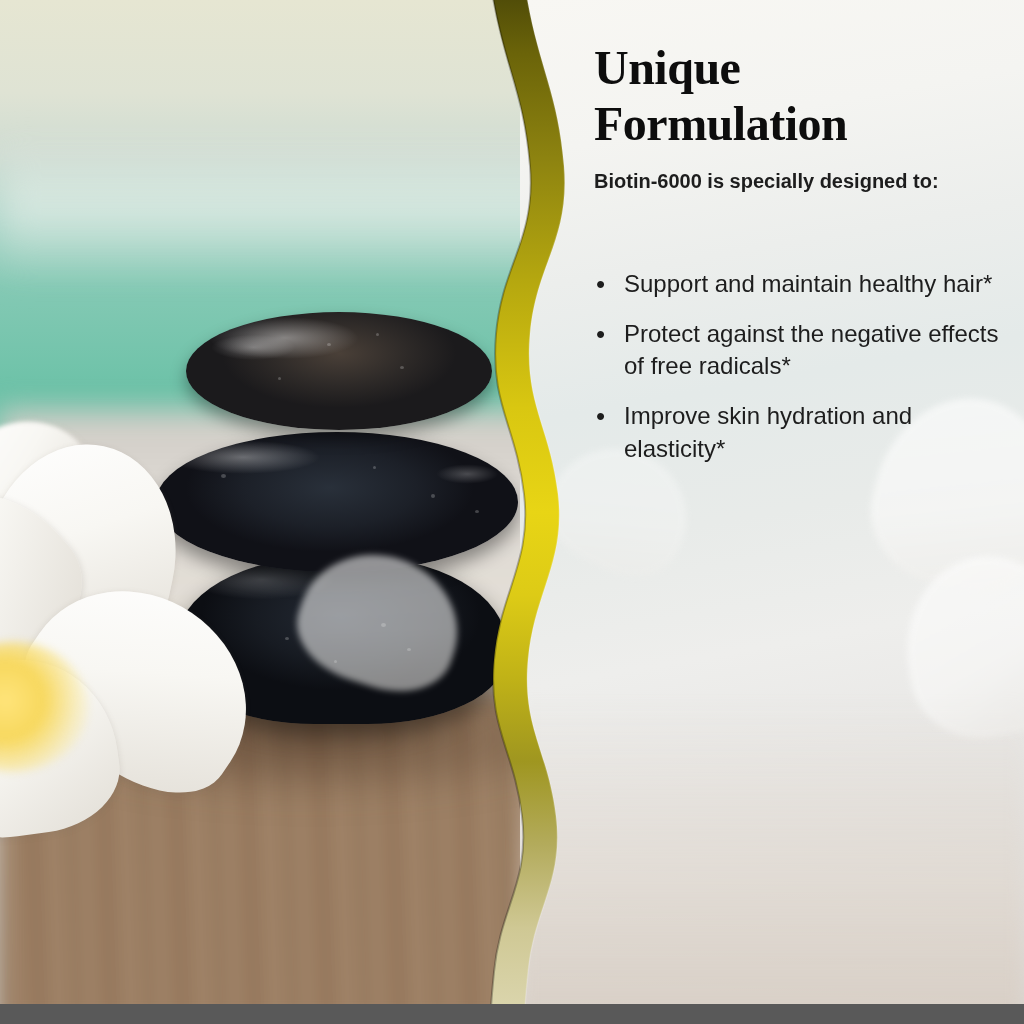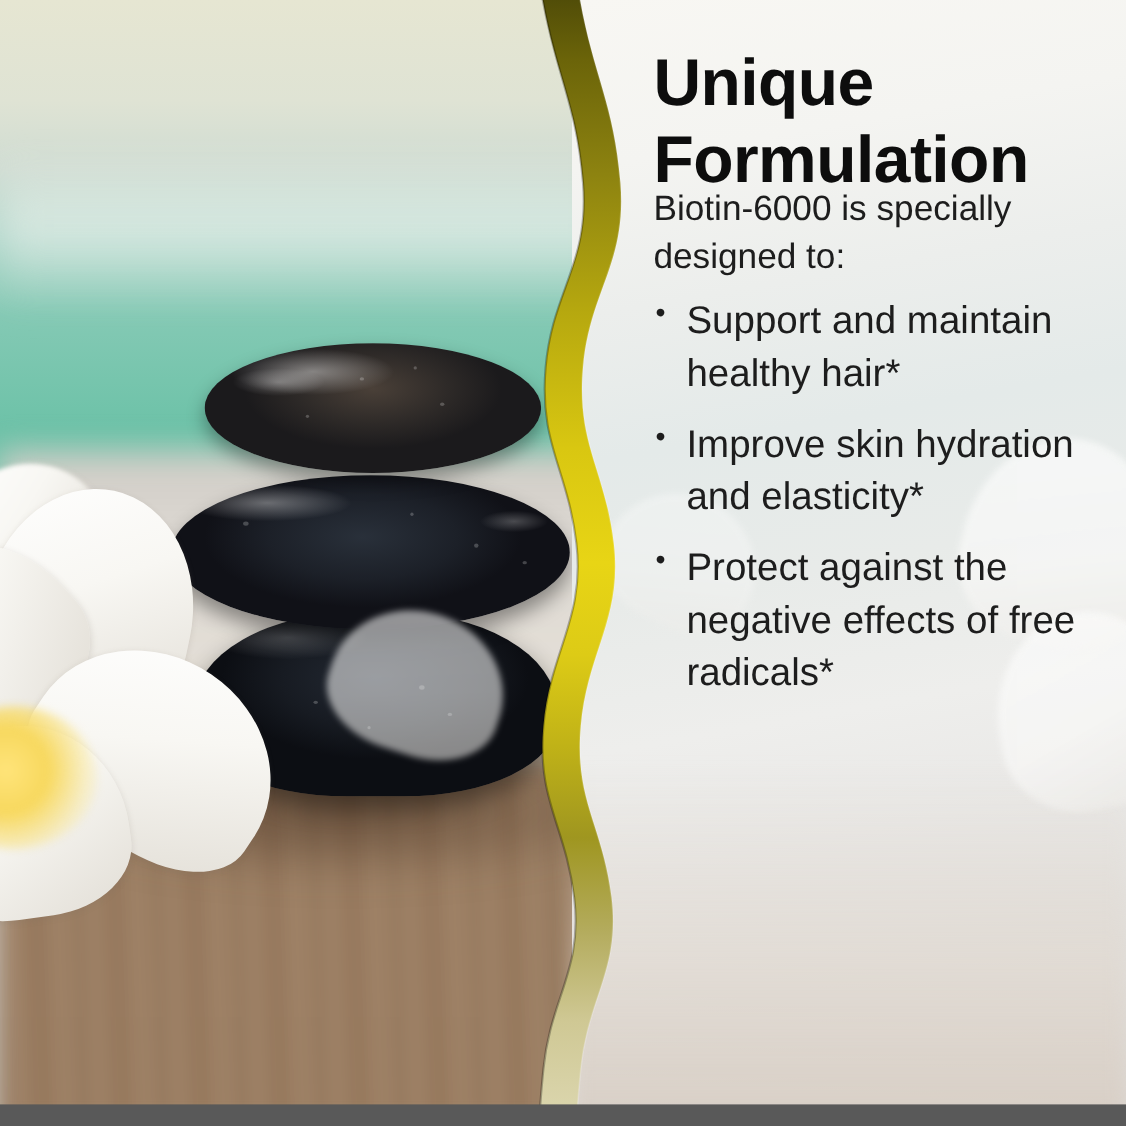--- a/index.html
+++ b/index.html
@@ -155,34 +155,34 @@
     position:absolute; left:438px; top:-4px; width:190px; height:1032px;
     pointer-events:none;
   }
 
   
   .copy {
     position:absolute; left:74px; top:0; width:410px;
   }
   .headline {
     position:absolute; left:0; top:40px; width:400px;
-    font-size:60px; line-height:1.16; font-weight:bold;
-    letter-spacing:-.5px; color:#0d0d0d;
+    font-size:48px; line-height:1.16; font-weight:bold;
+    letter-spacing:-.5px; color:#0d0d0d;font-family:Liberation Serif, serif;
   }
   .intro {
     position:absolute; left:0; top:168px; width:395px;
-    font-size:32px; line-height:1.36; color:#1d1d1d; font-weight:normal;
+    font-size:20px; line-height:1.36; color:#1d1d1d; font-weight:bold;
   }
   .bullets {
     position:absolute; left:0; top:268px; width:410px;
     list-style:none;
   }
   .bullets li {
     position:relative; padding-left:30px;
-    font-size:35px; line-height:1.36; color:#1d1d1d;
+    font-size:24px; line-height:1.36; color:#1d1d1d;
     margin-bottom:17px;
   }
   .bullets li::before {
     content:"\2022"; position:absolute; left:2px; top:-1px;
     font-size:26px; color:#1d1d1d; line-height:1.36;
   }
 
   
   .footer-bar {
     position:absolute; left:0; bottom:20px; width:1024px; height:30px;
@@ -248,22 +248,22 @@
 
     <div class="petal-soft" style="left:356px; top:398px; width:180px; height:190px; transform:rotate(14deg); opacity:.62;"></div>
     <div class="petal-soft" style="left:386px; top:556px; width:170px; height:180px; transform:rotate(-10deg); opacity:.58;"></div>
     <div class="petal-soft" style="left:30px; top:450px; width:140px; height:120px; transform:rotate(26deg); opacity:.34;"></div>
 
     <div class="copy">
       <h1 class="headline">Unique Formulation</h1>
       <p class="intro">Biotin-6000 is specially designed to:</p>
       <ul class="bullets">
         <li>Support and maintain healthy hair*</li>
+        <li>Protect against the negative effects of free radicals*</li>
         <li>Improve skin hydration and elasticity*</li>
-        <li>Protect against the negative effects of free radicals*</li>
       </ul>
     </div>
   </div>
 
   <svg class="divider" viewBox="0 0 190 1032" preserveAspectRatio="none">
     <defs>
       <linearGradient id="goldGrad" x1="0" y1="0" x2="0" y2="1">
         <stop offset="0.00" stop-color="#4e4a08"></stop>
         <stop offset="0.06" stop-color="#6b6409"></stop>
         <stop offset="0.16" stop-color="#8d8310"></stop>

